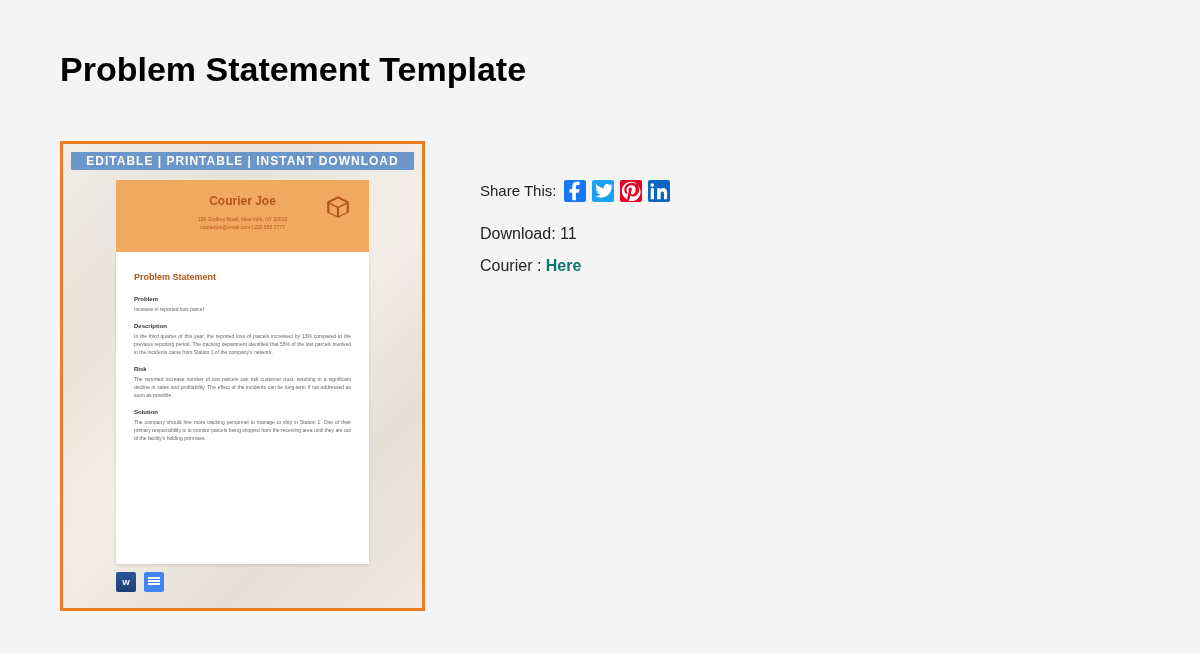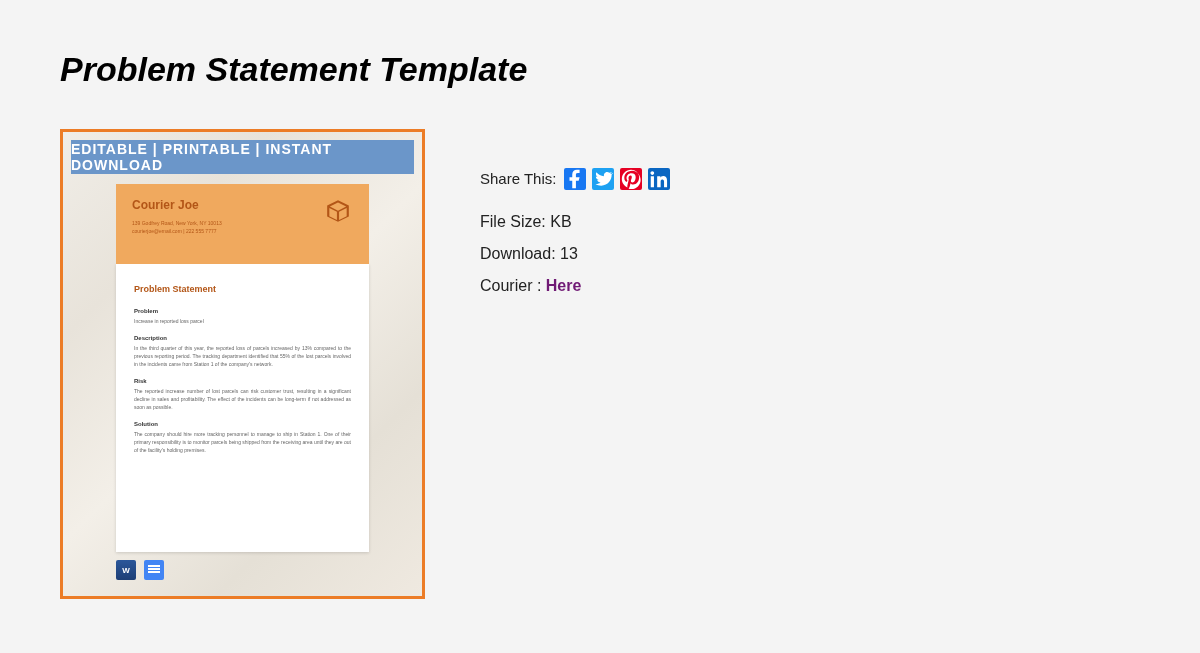--- a/index.html
+++ b/index.html
@@ -1,27 +1,27 @@
 <!DOCTYPE html>
 <html><head>
 <meta charset="utf-8">
 <style>
 * { margin:0; padding:0; box-sizing:border-box; }
 body { background:#f4f4f4; font-family: Arial, Helvetica, sans-serif; width:1200px; height:653px; overflow:hidden; }
 
 .page { padding:50px 60px; }
-h1 { font-size:34px; font-weight:700; color:#000; margin-bottom:40px;font-style:italic; }
+h1 { font-size:34px; font-weight:700; color:#000; margin-bottom:52px; }
 
 .row { display:flex; gap:55px; align-items:flex-start; }
 
 
 .preview { width:365px; height:470px; border:3px solid #ec7c26; background:linear-gradient(135deg,#f0ede7 0%,#e8e3da 25%,#f3efe8 50%,#e5e0d6 75%,#efe9e0 100%); position:relative; padding:8px; display:flex; flex-direction:column; }
-.banner { height:34px; background:#6b96c9; color:#fff; font-size:14px; font-weight:700; letter-spacing:1px; display:flex; align-items:center; justify-content:center; margin-bottom:10px; }
+.banner { height:18px; background:#6b96c9; color:#fff; font-size:12px; font-weight:700; letter-spacing:1px; display:flex; align-items:center; justify-content:center; margin-bottom:10px; }
 .doc-wrap { flex:1; padding:0 45px 8px 45px; display:flex; flex-direction:column; }
-.orange-block { background:#f0a95e; height:80px; padding:14px 16px; position:relative; }
+.orange-block { background:#f0a95e; height:72px; padding:14px 32px; position:relative;text-align:center; }
 .cj-title { color:#b35617; font-size:12px; font-weight:700; margin-bottom:8px;}
 .cj-sub { color:#b35617; font-size:5px; line-height:1.5; }
 .box-icon { position:absolute; right:18px; top:14px; width:26px; height:26px; }
 .box-icon svg { width:26px; height:26px; fill:#b35617; }
 .white-doc { background:#fff; flex:1; padding:20px 18px 30px; box-shadow:0 1px 3px rgba(0,0,0,0.15); }
 .doc-h { color:#b35617; font-size:9px; font-weight:700; margin-bottom:14px;}
 .sec-h { font-size:6px; font-weight:700; color:#333; margin-bottom:3px;}
 .sec-p { font-size:5px; color:#666; line-height:1.6; margin-bottom:10px; text-align:justify;}
 
 .app-icons { display:flex; gap:8px; margin-top:8px; }
@@ -34,21 +34,21 @@
 .meta { padding-top:35px; max-width:340px; font-size:16px; color:#222; line-height:2.0; }
 .share-row { display:flex; align-items:center; gap:8px; margin-bottom:12px; font-size:15px;}
 .share-icons { display:flex; gap:6px;}
 .sicon { width:22px; height:22px; display:flex; align-items:center; justify-content:center; border-radius:2px; cursor:pointer;}
 .sicon svg { width:22px; height:22px; }
 .fb { background:#1877f2;}
 .tw { background:#1da1f2;}
 .pin { background:#e60023;}
 .li { background:#0a66c2;}
 .sicon svg{ fill:#fff;}
-.dl-link { color:#701a75; font-weight:700; cursor:pointer;}
+.dl-link { color:#0f766e; font-weight:700; cursor:pointer;}
 </style>
 </head>
 <body>
 
 <div class="page">
   <h1>Problem Statement Template</h1>
 
   <div class="row">
 
     <div class="preview">
@@ -101,18 +101,17 @@
                 <path d="M12 2C6.5 2 2 6.5 2 12c0 4.1 2.5 7.6 6 9.2 0-1.3 0-2.1.3-3.1l1.3-5.5s-.3-.7-.3-1.7c0-1.6.9-2.8 2.1-2.8 1 0 1.5.7 1.5 1.6 0 1-.6 2.5-1 3.9-.3 1.2.6 2.1 1.7 2.1 2.1 0 3.5-2.7 3.5-5.8 0-2.4-1.6-4.2-4.6-4.2-3.3 0-5.4 2.5-5.4 5.3 0 1 .3 1.7.7 2.2.2.2.2.3.2.6l-.3 1c-.1.3-.3.4-.6.3-1.7-.7-2.4-2.5-2.4-4.6 0-3.4 2.9-7.5 8.6-7.5 4.6 0 7.6 3.3 7.6 6.9 0 4.7-2.6 8.2-6.5 8.2-1.3 0-2.5-.7-2.9-1.5l-.8 3.2c-.3 1-.8 2-1.3 2.8 1 .3 2 .4 3.1.4 5.5 0 10-4.5 10-10S17.5 2 12 2z"></path>
               </svg>
             </span>
           <span class="sicon li">
               <svg viewBox="0 0 24 24">
                 <path d="M6.5 21H3V9h3.5v12zM4.7 7.5C3.6 7.5 2.7 6.6 2.7 5.5S3.6 3.5 4.7 3.5 6.7 4.4 6.7 5.5 5.9 7.5 4.7 7.5zM21 21h-3.5v-6c0-1.5-.5-2.5-1.8-2.5-1 0-1.6.7-1.8 1.3-.1.2-.1.6-.1.9V21H10V9h3.5v1.6c.5-.7 1.3-1.8 3.2-1.8 2.3 0 4.1 1.5 4.1 4.8V21z"></path>
               </svg>
             </span>
         </div>
       </div>
-      <div><span>File Size:</span> <span>KB</span></div>
-      <div><span>Download:</span> <span>13</span></div>
+      <div><span>Download:</span> <span>11</span></div>
       <div><span>Courier :</span> <span class="dl-link">Here</span></div>
     </div>
   </div>
 </div>
 
 </body></html>

